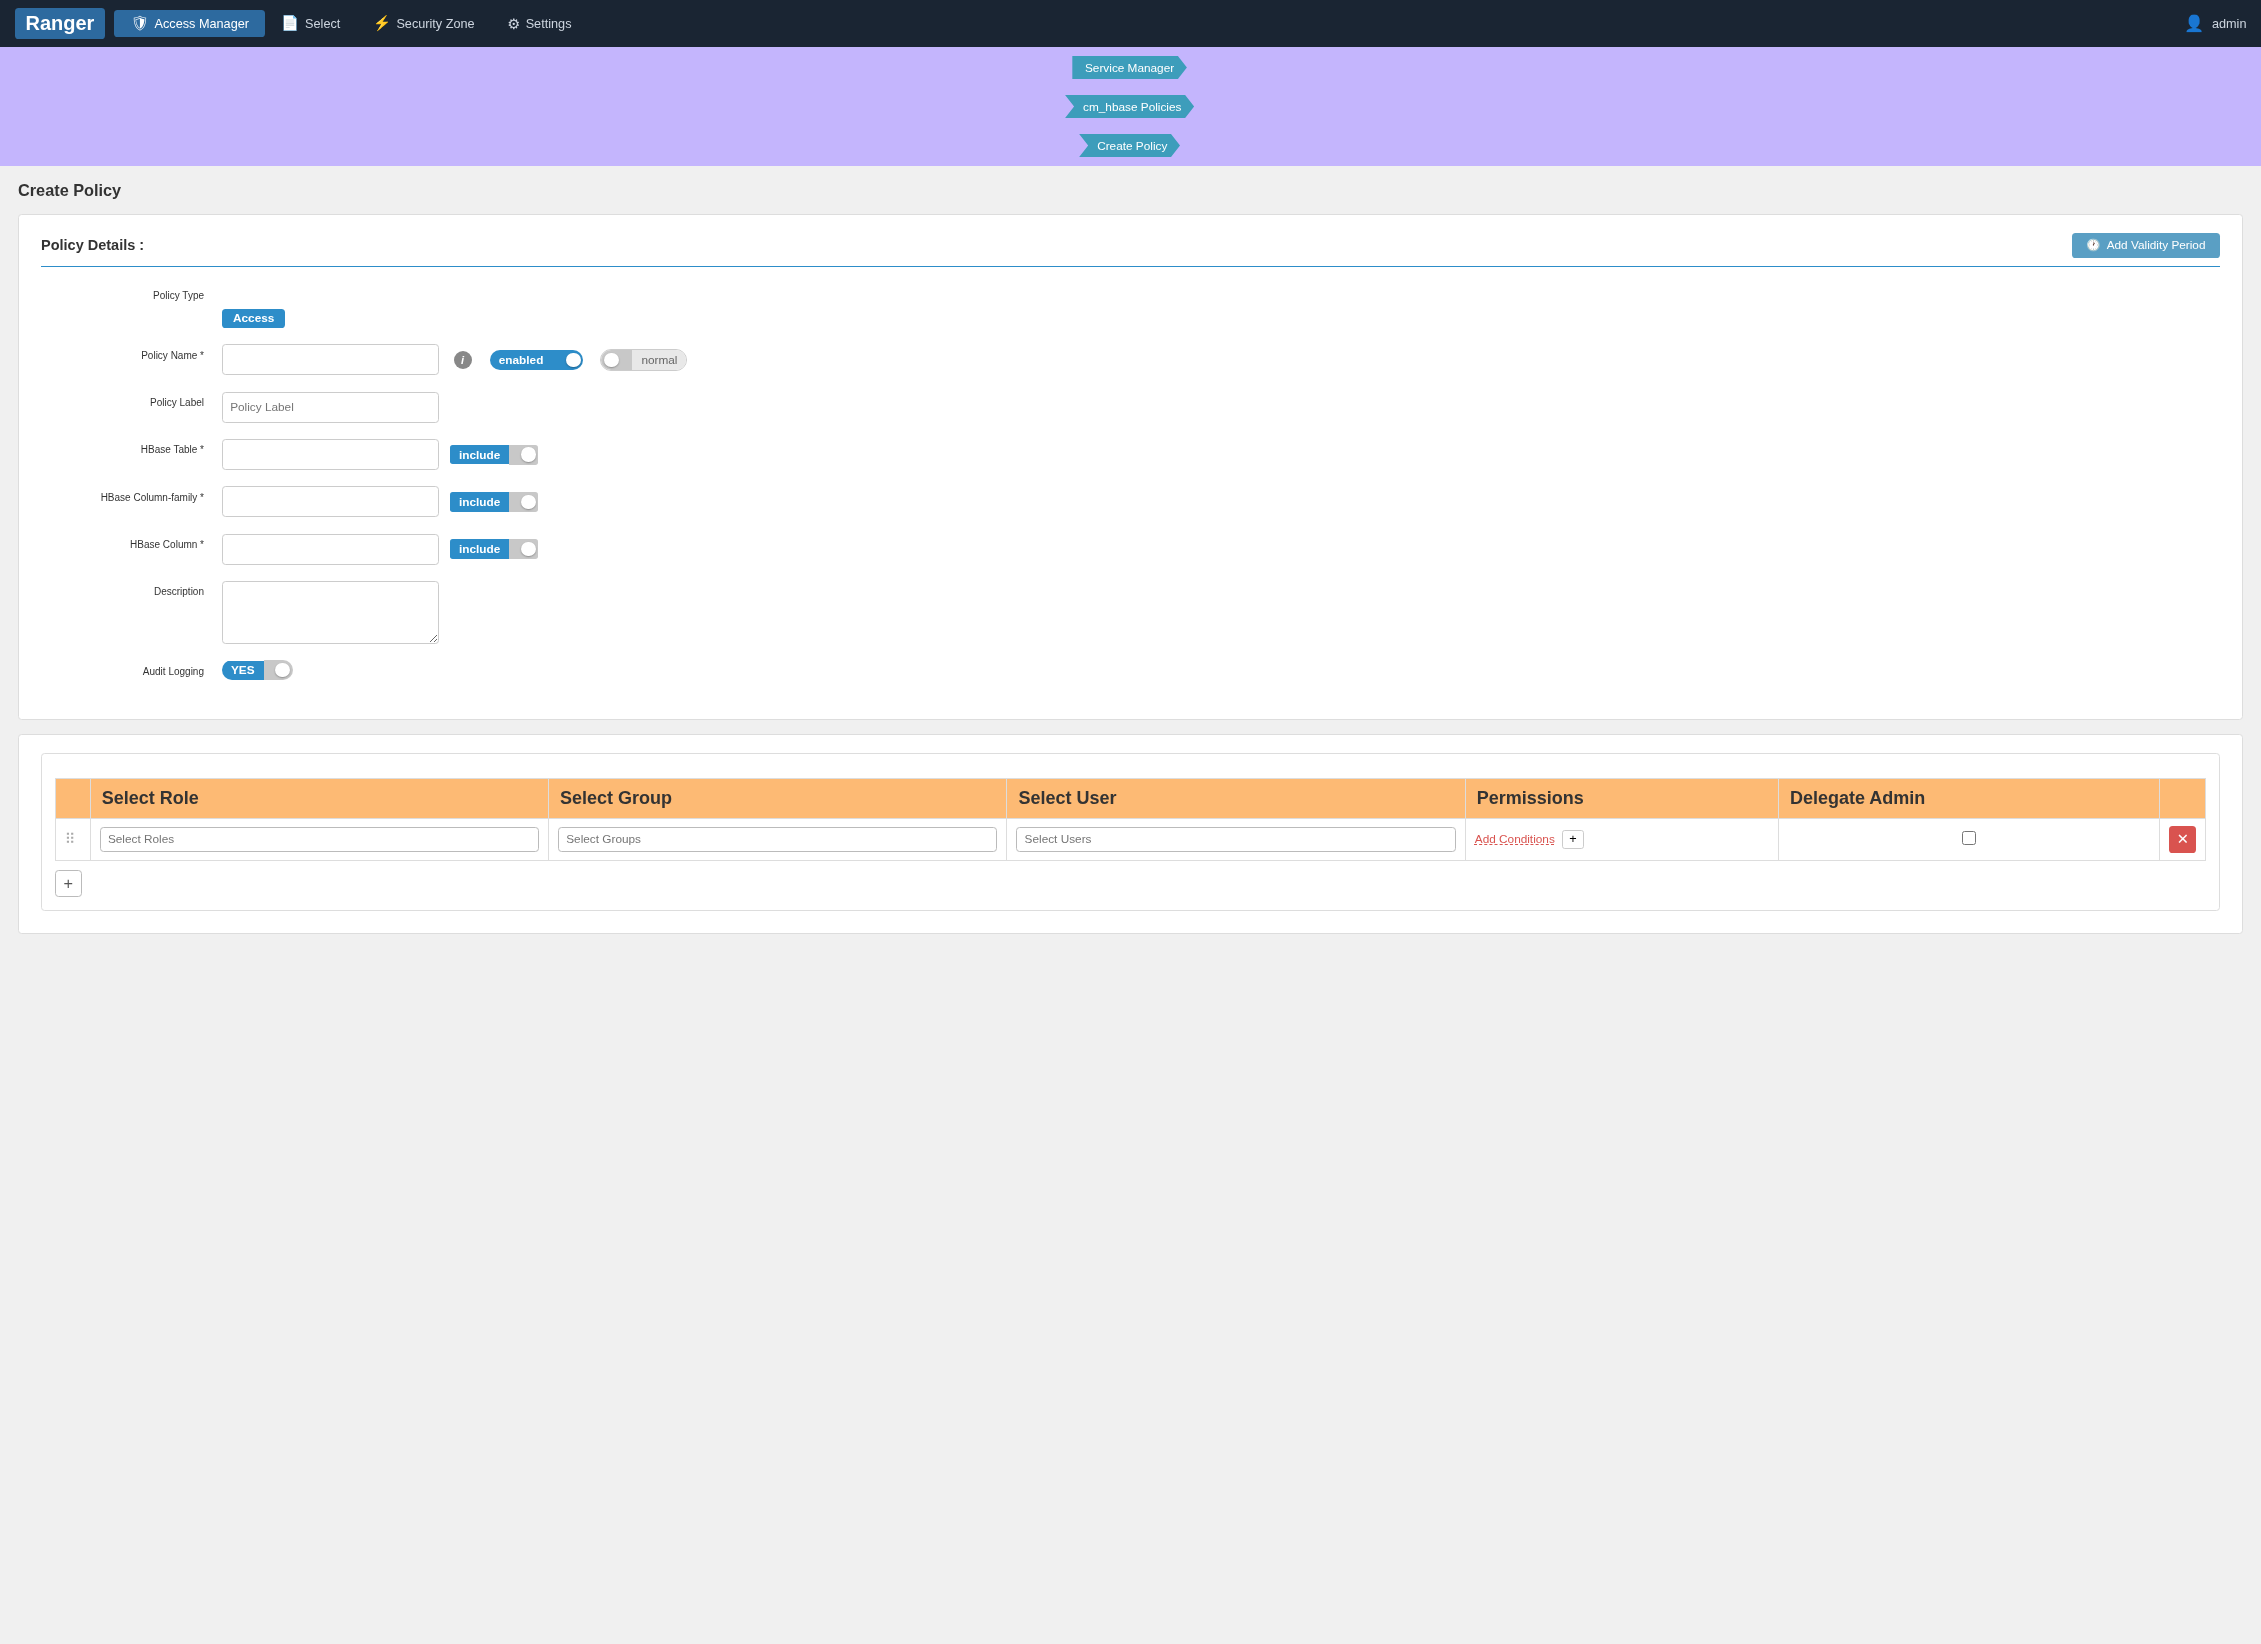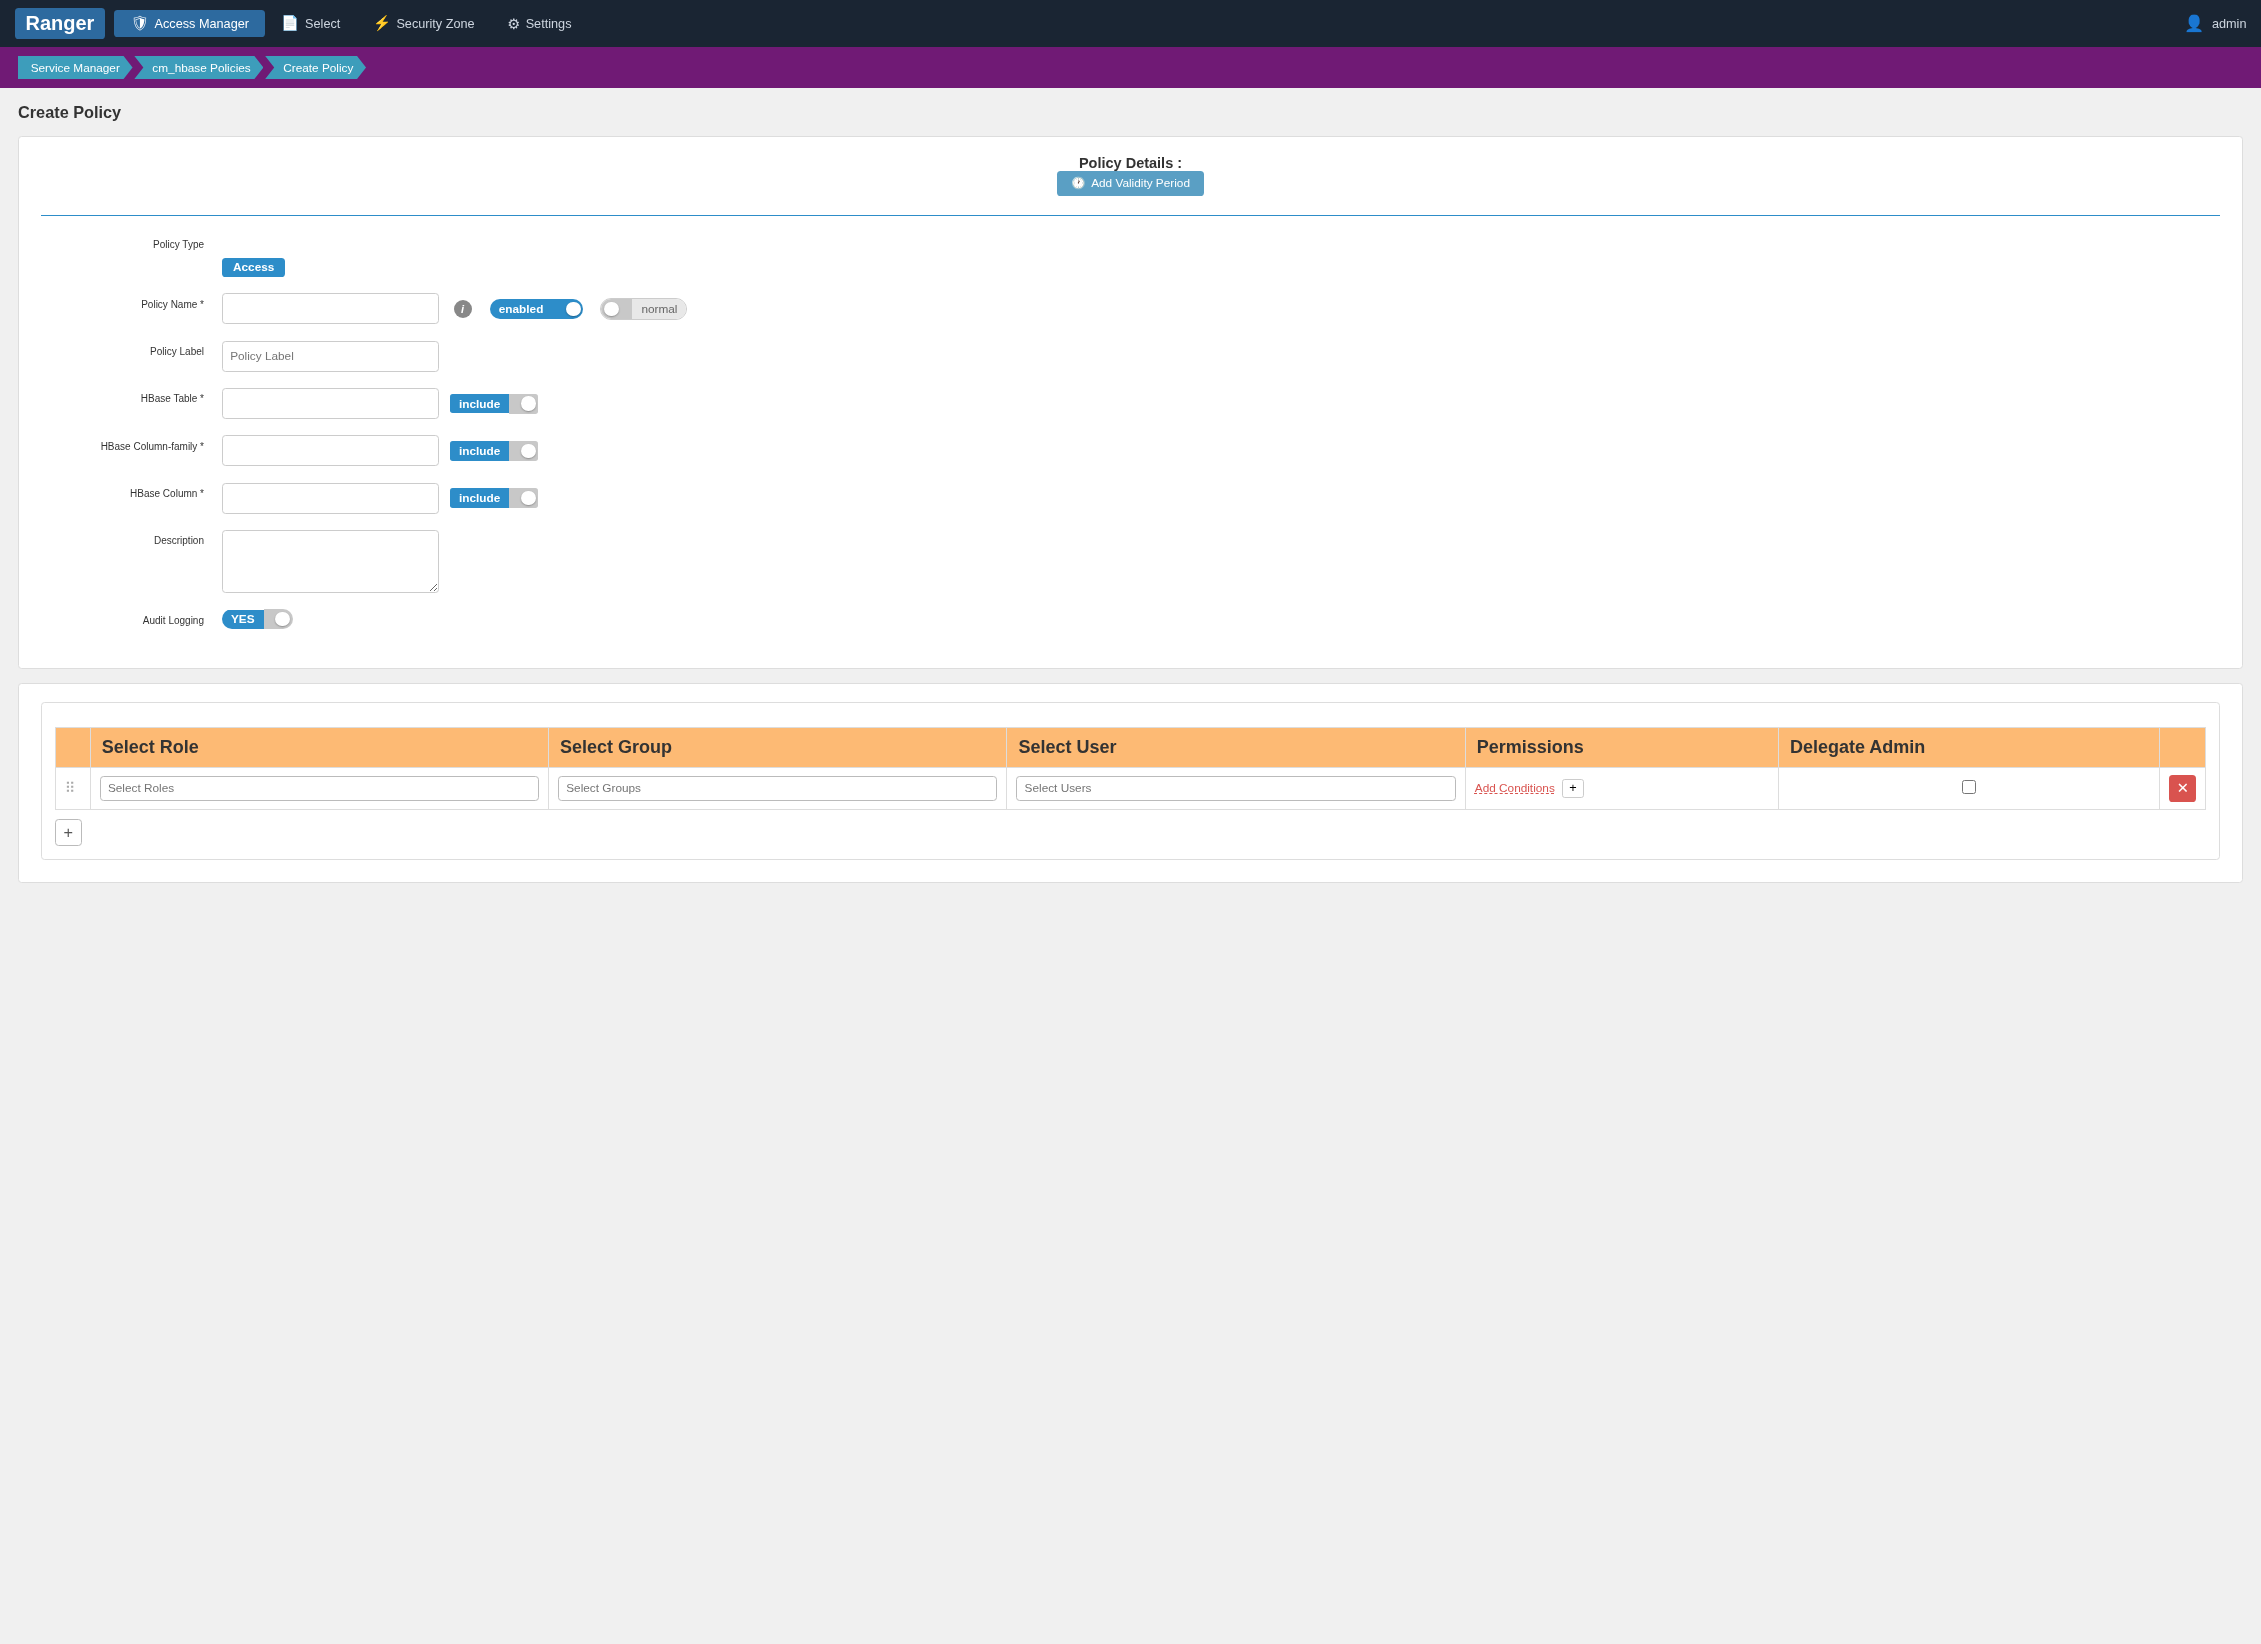--- a/index.html
+++ b/index.html
@@ -49,25 +49,26 @@
       color: #cdd5df;
       display: flex;
       align-items: center;
       gap: 7.2px;
       font-size: 12.7px;
     }
     .admin-icon { font-size: 16.3px; }
 
     
     .breadcrumb-bar {
-      background: #701a75;
+      background: #c4b5fd;
       padding: 9px 18px;
       display: flex;
       align-items: center;
-      gap: 0;
+      gap: 16px;
+      flex-direction: column;
     }
     .breadcrumb-item {
       background: #3d9dbb;
       color: #fff;
       padding: 4.5px 12.7px 4.5px 18px;
       font-size: 11.8px;
       cursor: pointer;
       position: relative;
       clip-path: polygon(0 0, calc(100% - 9px) 0, 100% 50%, calc(100% - 9px) 100%, 0 100%, 9px 50%);
       margin-right: 1.8px;
@@ -94,27 +95,26 @@
       border: 0.9px solid #ddd;
       border-radius: 3.6px;
       padding: 18px 22px 22px 22px;
     }
 
     
     .section-header {
       font-size: 14.5px;
       font-weight: bold;
       color: #333;
-      padding-bottom: 19px;
+      padding-bottom: 8px;
       border-bottom: 1.8px solid #2d8dc9;
       margin-bottom: 18px;
       display: flex;
       align-items: center;
       justify-content: space-between;
-      flex-direction: column;
     }
     .section-header-right {
       font-size: 11.8px;
       color: #aaa;
       font-weight: normal;
       cursor: pointer;
     }
 
     
     .form-row {

